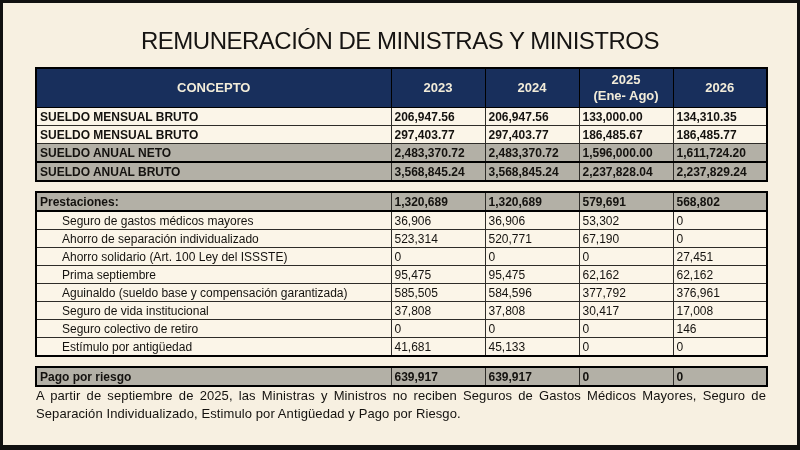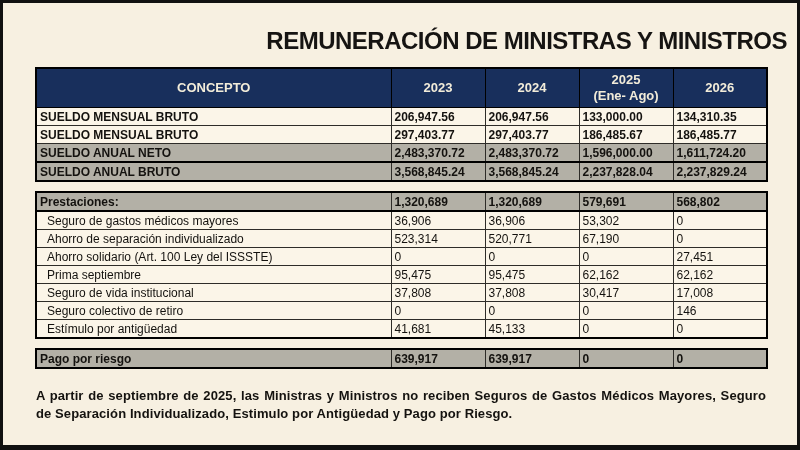--- a/index.html
+++ b/index.html
@@ -10,23 +10,23 @@
     position: relative;
     overflow: hidden;
   }
   .slide {
     position: absolute;
     left: 3px; top: 3px; right: 3px; bottom: 5px;
     background: var(--page-bg, #f7f0e1);
   }
   h1.title {
     margin: 24px 10px 12px 10px;
-    text-align: right;
+    text-align: center;
     font-size: 24px;
-    font-weight: bold;
+    font-weight: normal;
     letter-spacing: -0.5px;
     color: #161412;
     font-stretch: condensed;
   }
   table.tbl {
     border-collapse: collapse;
     table-layout: fixed;
     width: 733px;
     margin-left: 32px;
     border: 2px solid #000;
@@ -54,27 +54,27 @@
     color: #14120f;
     vertical-align: middle;
     overflow: hidden;
     white-space: nowrap;
   }
   td.lbl { text-align: left; }
   td.val { text-align: left; padding-right: 4px; }
   tr.row-light td { background: var(--cell-bg, #fbf5e8); font-weight: bold; }
   tr.row-gray  td { background: var(--gray-row, #b3b0a6); font-weight: bold; border-top: 1px solid #be185d; border-bottom: 2px solid #000; }
   tr.row-sub   td { background: var(--cell-bg, #fbf5e8); font-weight: normal; }
-  tr.row-sub td.lbl { padding-left: 10px; }
+  tr.row-sub td.lbl { padding-left: 25px; }
   table.gap-above { margin-top: 9px; }
   p.note {
     width: 730px;
-    margin: 18px 0 0 33px;
+    margin: 0 0 0 33px;
     font-size: 13px;
-    font-weight: bold;
+    font-weight: normal;
     line-height: 1.35;
     text-align: justify;
     color: #14120f;
     letter-spacing: 0.1px;
   }
 </style>
 </head>
 <body>
 
 <div class="slide">
@@ -169,20 +169,27 @@
           <td class="val">27,451</td>
         </tr>
         <tr class="row-sub">
           <td class="lbl">Prima septiembre</td>
           <td class="val">95,475</td>
           <td class="val">95,475</td>
           <td class="val">62,162</td>
           <td class="val">62,162</td>
         </tr>
         <tr class="row-sub">
+          <td class="lbl">Aguinaldo (sueldo base y compensación garantizada)</td>
+          <td class="val">585,505</td>
+          <td class="val">584,596</td>
+          <td class="val">377,792</td>
+          <td class="val">376,961</td>
+        </tr>
+        <tr class="row-sub">
           <td class="lbl">Seguro de vida institucional</td>
           <td class="val">37,808</td>
           <td class="val">37,808</td>
           <td class="val">30,417</td>
           <td class="val">17,008</td>
         </tr>
         <tr class="row-sub">
           <td class="lbl">Seguro colectivo de retiro</td>
           <td class="val">0</td>
           <td class="val">0</td>

